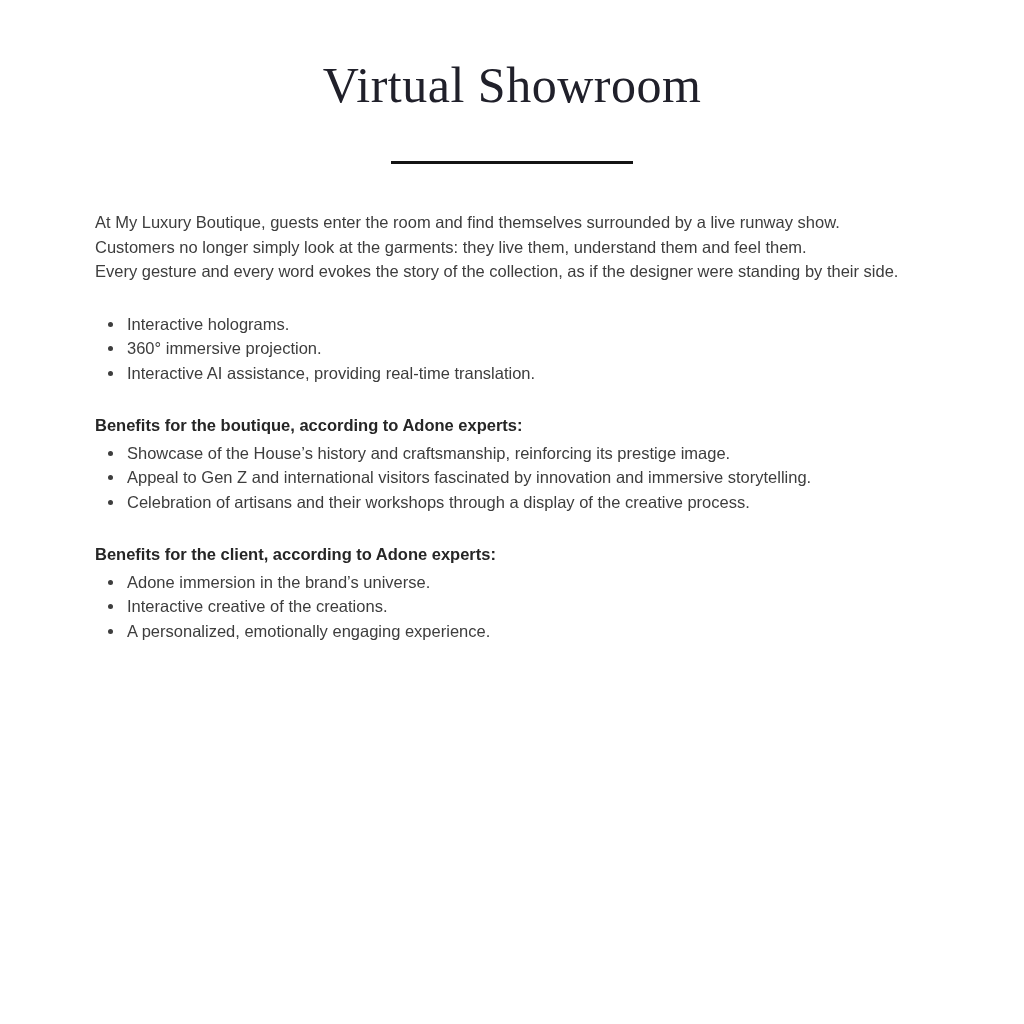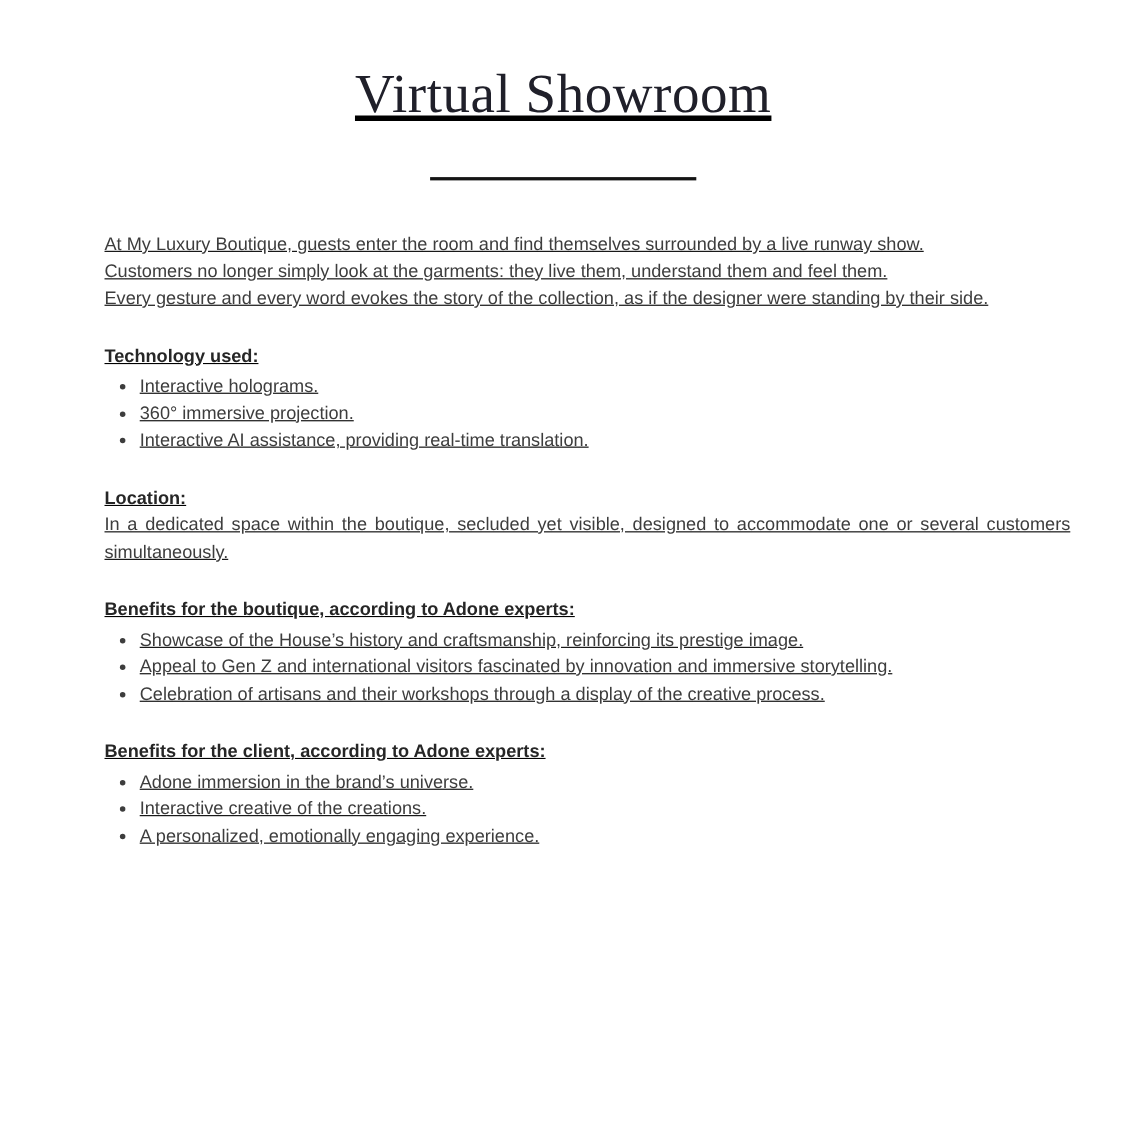--- a/index.html
+++ b/index.html
@@ -2,21 +2,21 @@
 <html style="--text: #3d3d3d; --heading: #262626; --title: #20202a; --divider: #141414; --logo-black: #1a1a1a; --logo-gray: #8c8c8c; --logo-red: #e32227;"><head>
 <meta charset="utf-8">
 <style>
   :root{
     --text:#3d3d3d; --heading:#262626; --title:#20202a; --divider:#141414;
     --logo-black:#1a1a1a; --logo-gray:#8c8c8c; --logo-red:#e32227; --bg:#ffffff;
   }
   *{margin:0;padding:0;box-sizing:border-box;}
   html,body{width:1024px;height:1024px;background:var(--bg);}
   body{font-family:"Liberation Sans","DejaVu Sans",sans-serif;}
-  .page{position:relative;width:1024px;height:806px;background:var(--bg);overflow:hidden;text-decoration:underline;}
+  .page{position:relative;width:1024px;height:806px;background:var(--bg);overflow:hidden;}
 
   .doc-title{
     margin-top:56px;
     text-align:center;
     font-family:"Liberation Serif","DejaVu Serif",serif;
     font-weight:500;
     font-size:50px;
     letter-spacing:0.5px;
     color:var(--title);
   }
@@ -87,32 +87,27 @@
 
   <div class="title-divider"></div>
 
   <div class="content">
 
     <p class="para">At My Luxury Boutique, guests enter the room and find themselves surrounded by a live runway show.</p>
     <p class="para">Customers no longer simply look at the garments: they live them, understand them and feel them.</p>
     <p class="para">Every gesture and every word evokes the story of the collection, as if the designer were standing by their side.</p>
 
     <div class="section">
-      <p class="section-heading">Technology used:</p>
       <ul class="bullets">
         <li>Interactive holograms.</li>
         <li>360° immersive projection.</li>
         <li>Interactive AI assistance, providing real-time translation.</li>
       </ul>
     </div>
 
-    <div class="section">
-      <p class="section-heading">Location:</p>
-      <p class="section-body para">In a dedicated space within the boutique, secluded yet visible, designed to accommodate one or several customers simultaneously.</p>
-    </div>
 
     <div class="section">
       <p class="section-heading">Benefits for the boutique, according to Adone experts:</p>
       <ul class="bullets">
         <li>Showcase of the House’s history and craftsmanship, reinforcing its prestige image.</li>
         <li>Appeal to Gen Z and international visitors fascinated by innovation and immersive storytelling.</li>
         <li>Celebration of artisans and their workshops through a display of the creative process.</li>
       </ul>
     </div>
 

